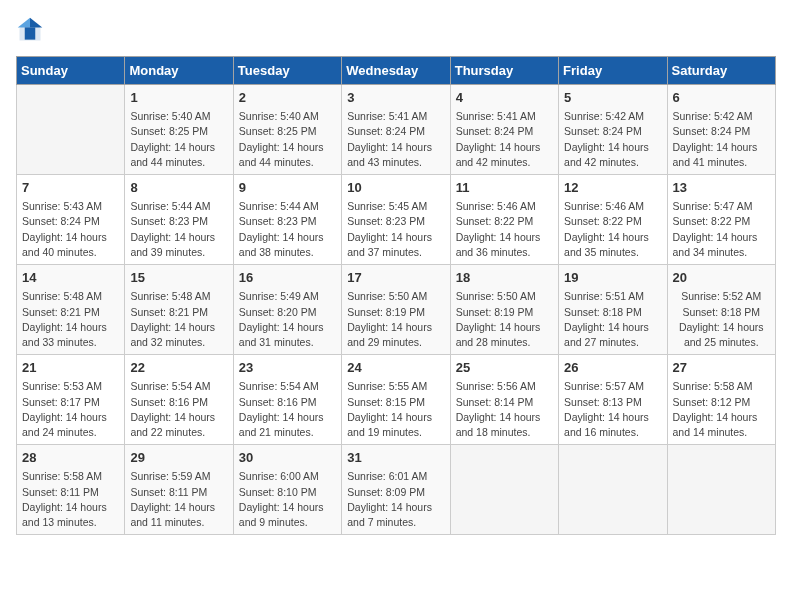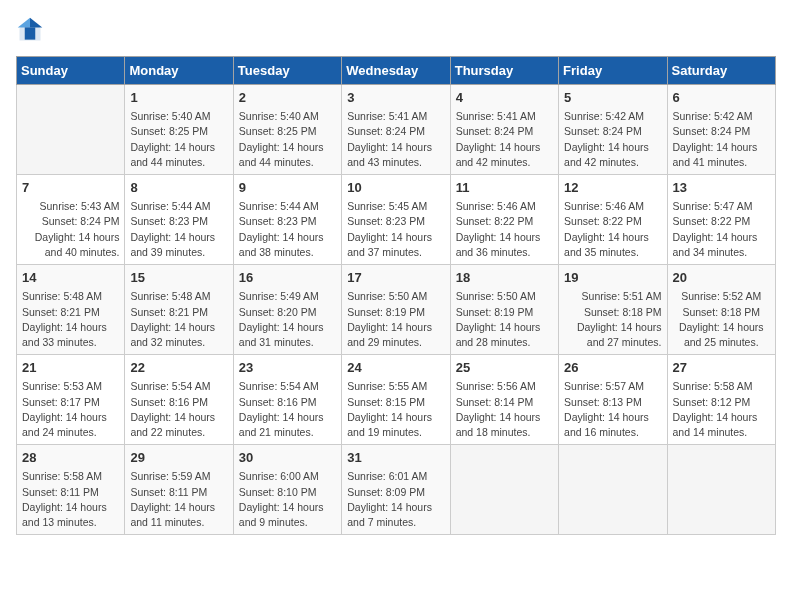--- a/index.html
+++ b/index.html
@@ -166,21 +166,21 @@
           <span class="day-number">6</span>
           <div class="day-info" style="white-space: pre-line;">Sunrise: 5:42 AM
 Sunset: 8:24 PM
 Daylight: 14 hours
 and 41 minutes.</div>
         </td>
       </tr>
       <tr>
         <td>
           <span class="day-number">7</span>
-          <div class="day-info" style="white-space: pre-line; text-align: right;">Sunrise: 5:43 AM
+          <div class="day-info" style="white-space: pre-line;">Sunrise: 5:43 AM
 Sunset: 8:24 PM
 Daylight: 14 hours
 and 40 minutes.</div>
         </td>
         <td>
           <span class="day-number">8</span>
           <div class="day-info" style="white-space: pre-line;">Sunrise: 5:44 AM
 Sunset: 8:23 PM
 Daylight: 14 hours
 and 39 minutes.</div>
@@ -252,21 +252,21 @@
         </td>
         <td>
           <span class="day-number">18</span>
           <div class="day-info" style="white-space: pre-line;">Sunrise: 5:50 AM
 Sunset: 8:19 PM
 Daylight: 14 hours
 and 28 minutes.</div>
         </td>
         <td>
           <span class="day-number">19</span>
-          <div class="day-info" style="white-space: pre-line; text-align: right;">Sunrise: 5:51 AM
+          <div class="day-info" style="white-space: pre-line;">Sunrise: 5:51 AM
 Sunset: 8:18 PM
 Daylight: 14 hours
 and 27 minutes.</div>
         </td>
         <td>
           <span class="day-number">20</span>
           <div class="day-info" style="white-space: pre-line; text-align: center;">Sunrise: 5:52 AM
 Sunset: 8:18 PM
 Daylight: 14 hours
 and 25 minutes.</div>

